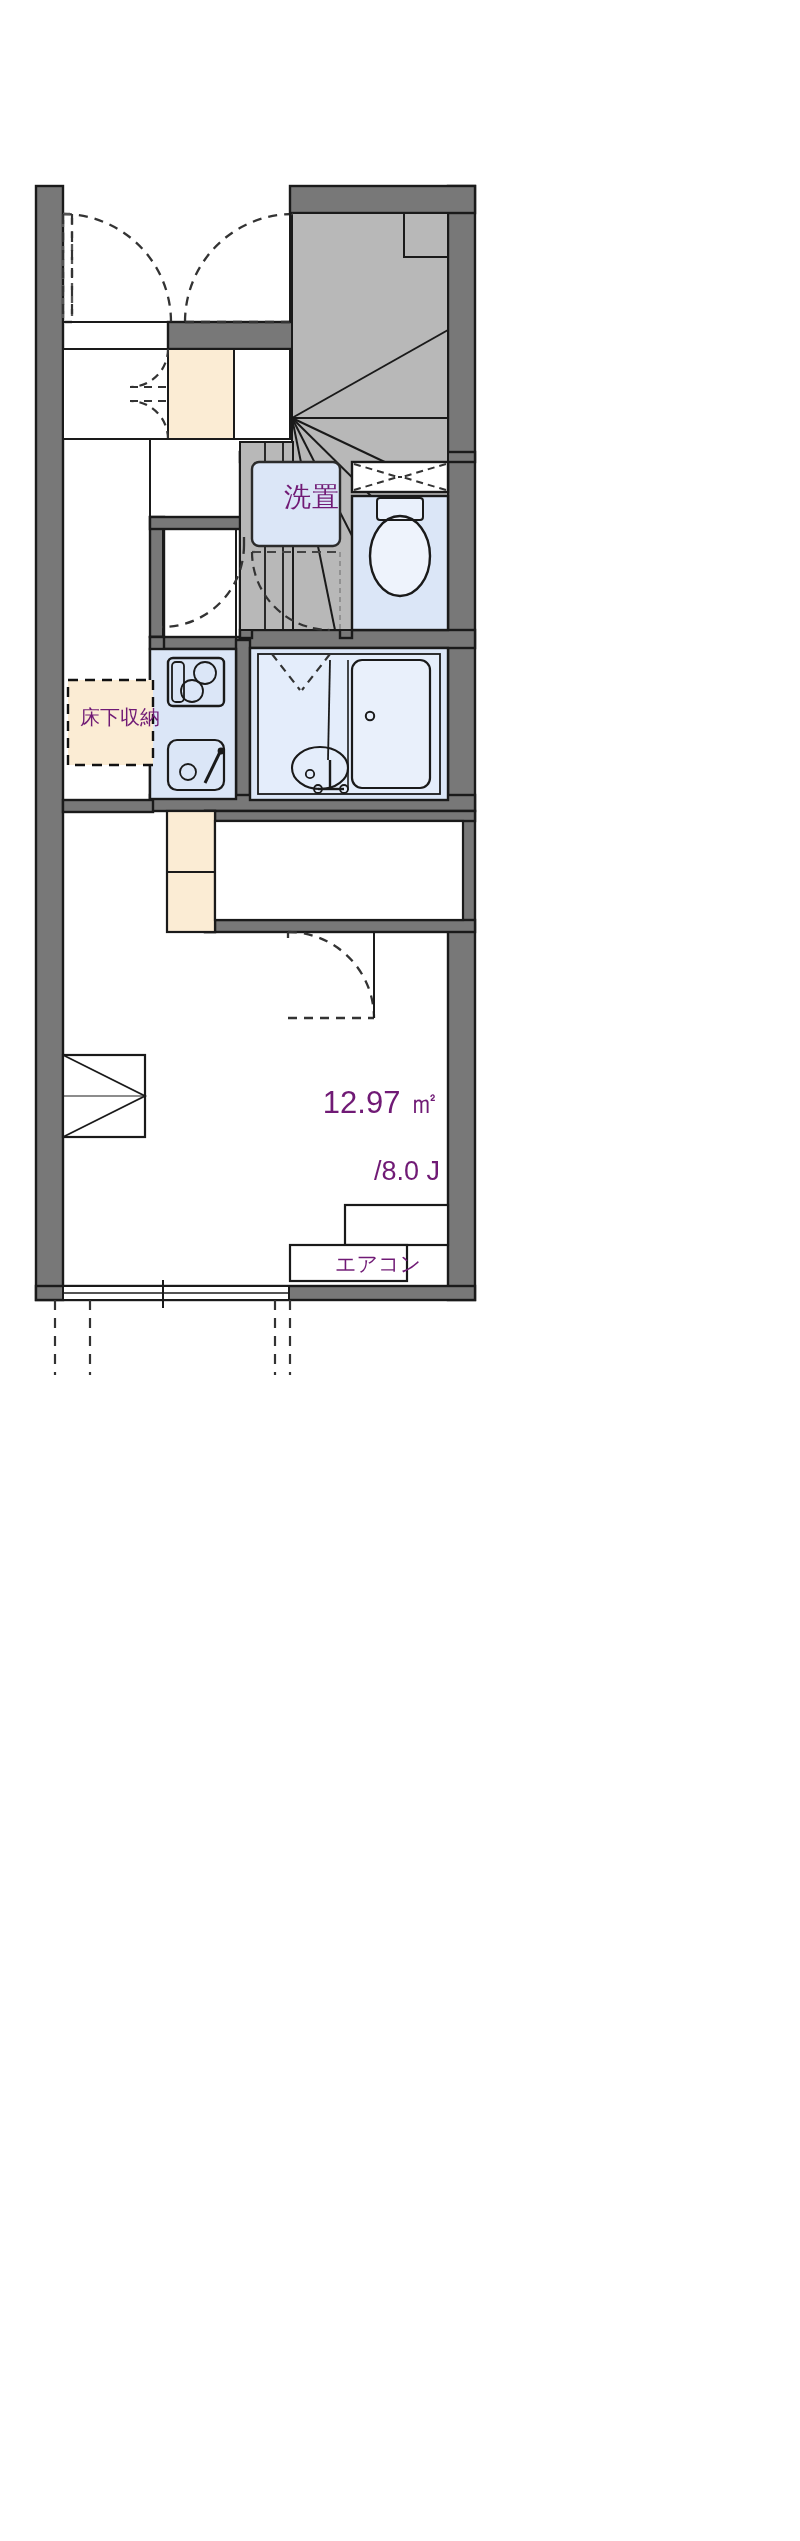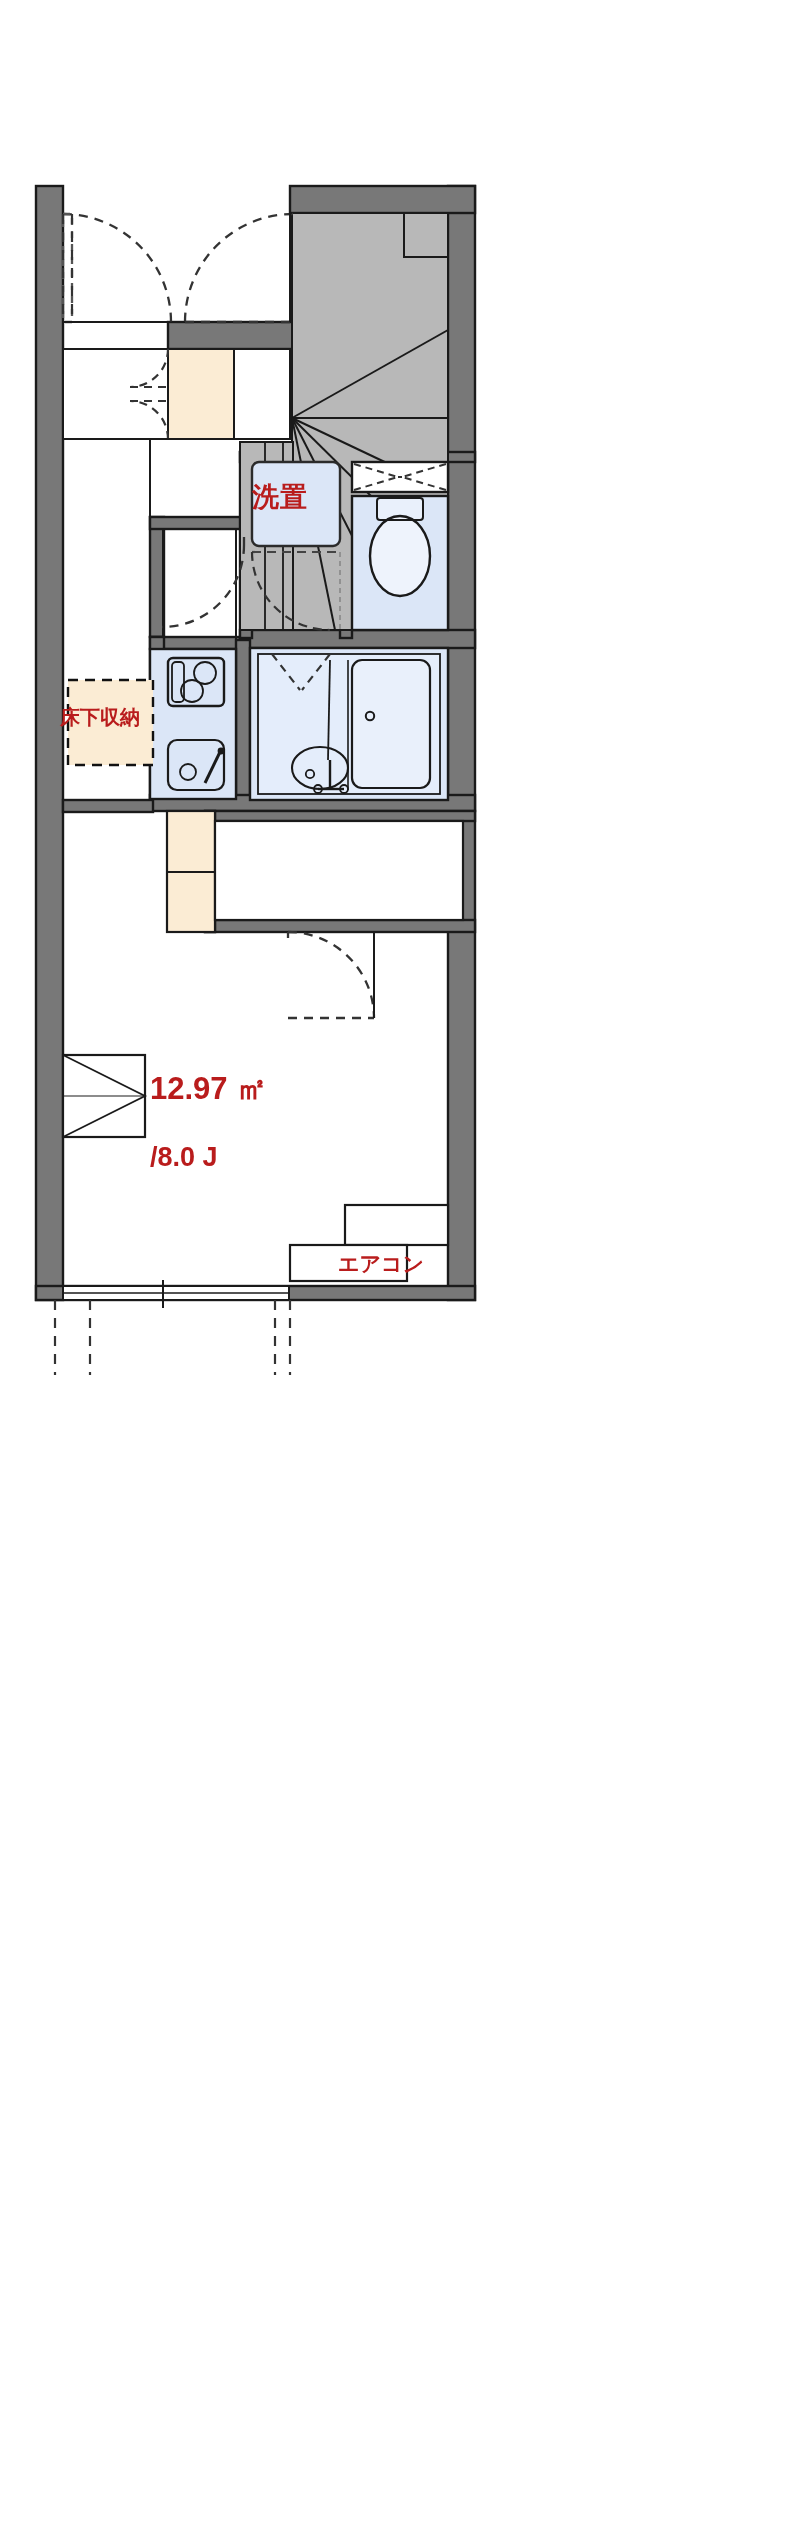--- a/index.html
+++ b/index.html
@@ -1,19 +1,19 @@
 <!DOCTYPE html>
 <html><head>
 <meta charset="utf-8">
 <style>
   html,body{margin:0;padding:0;background:#ffffff;}
   body{font-family:"Liberation Sans","DejaVu Sans",sans-serif;}
   #stage{position:relative;width:800px;height:2541px;background:#fff;overflow:hidden;}
   #plan{position:absolute;left:0;top:0;width:800px;height:2541px;}
-  .lbl{position:absolute;color:#b91c1c;line-height:1.12;text-align:left;white-space:pre;font-weight:bold;}
+  .lbl{position:absolute;color:#701a75;line-height:1.12;text-align:right;white-space:pre;}
   .lbl span{display:block;}
 </style>
 </head>
 <body>
 
 <div id="stage">
 
 <svg id="plan" viewBox="0 0 800 2541" xmlns="http://www.w3.org/2000/svg">
 
   <rect x="0" y="0" width="800" height="2541" fill="#ffffff"></rect>
@@ -247,19 +247,19 @@
   </g>
 
 </svg>
 
 <div class="lbl" style="left:252px; top:482px; width:88px; font-size:27px; letter-spacing:1px;">洗置</div>
 
 <div class="lbl" style="left:60px; top:706px; width:100px; font-size:20px;">床下収納</div>
 
 
 <div class="lbl" style="left:150px; top:1032px; width:290px;">
-  <span style="font-size:31px; margin-top:4px;">12.97 ㎡</span>
+  <span style="font-size:31px; margin-top:18px;">12.97 ㎡</span>
   <span style="font-size:27px;">/8.0 J</span>
 </div>
 
-<div class="lbl" style="left:290px; top:1252px; width:131px; font-size:21px;padding-left:48px;">エアコン</div>
+<div class="lbl" style="left:290px; top:1252px; width:131px; font-size:21px;">エアコン</div>
 
 </div>
 
 </body></html>

